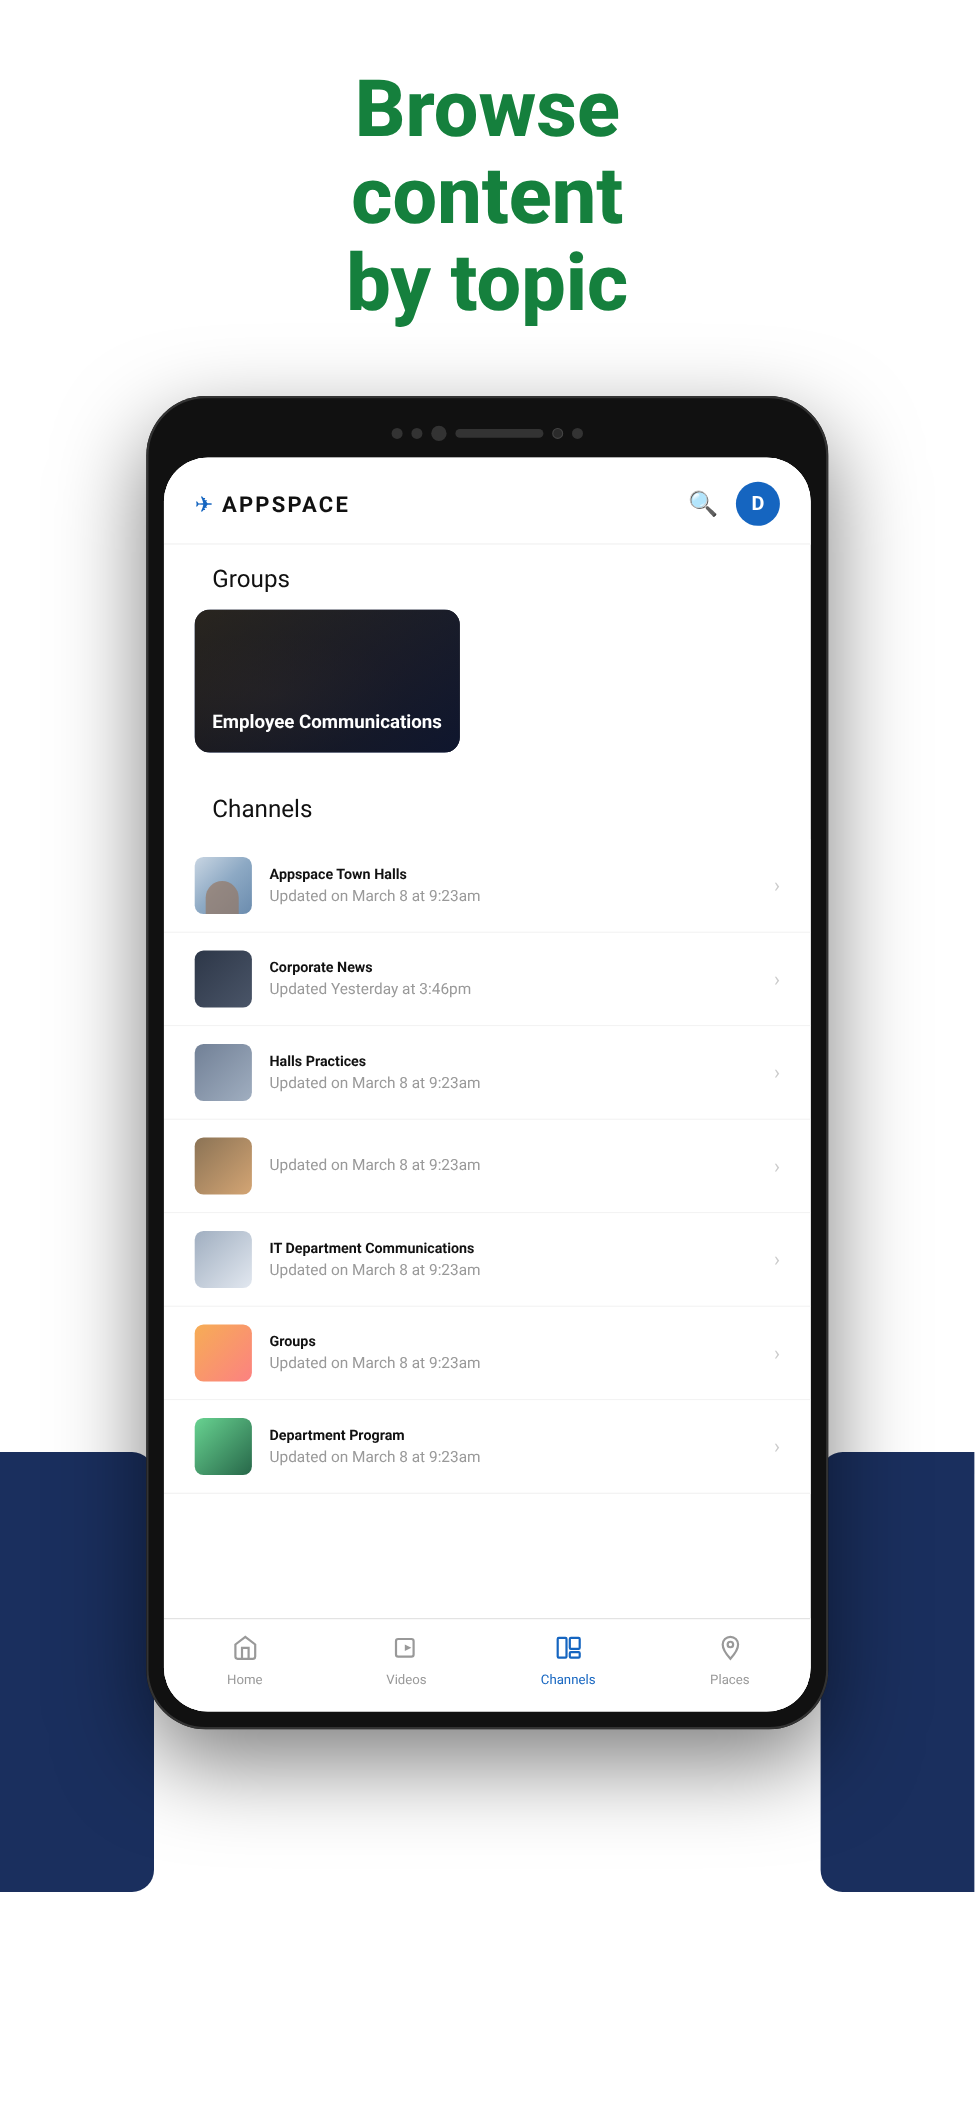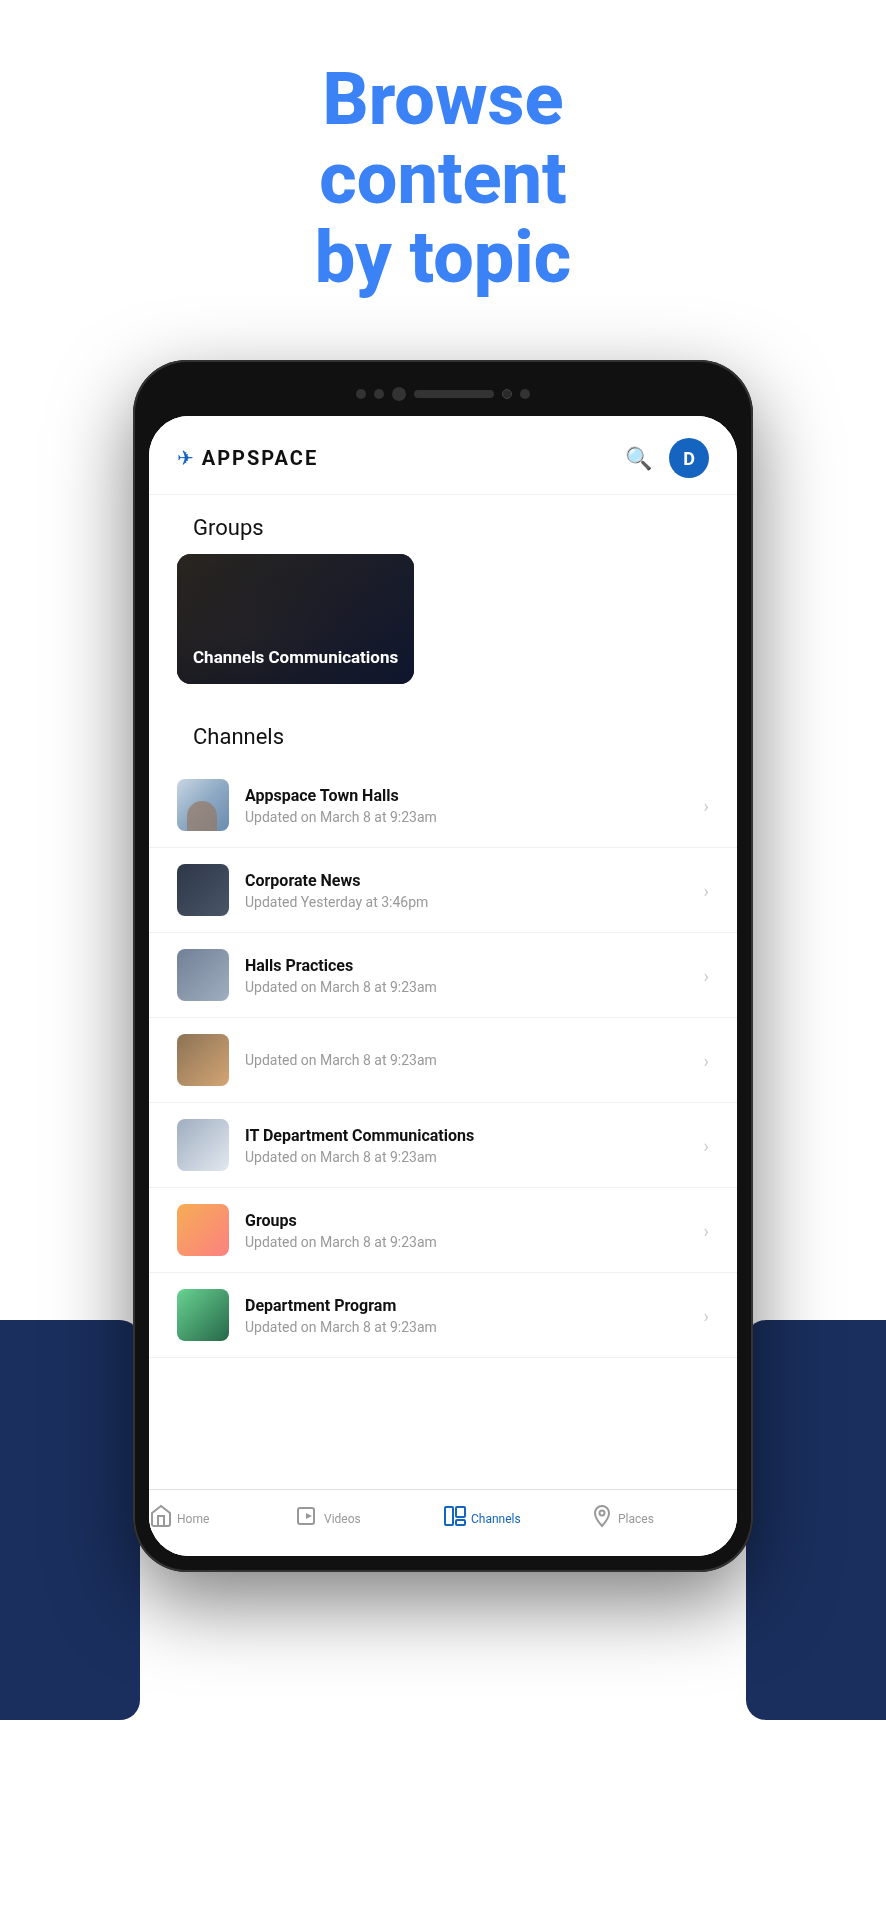--- a/index.html
+++ b/index.html
@@ -13,21 +13,21 @@
     }
 
     
     .hero {
       text-align: center;
       padding: 60px 20px 40px;
     }
     .hero-title {
       font-size: 72px;
       font-weight: 800;
-      color: #3b82f6;
+      color: #15803d;
       line-height: 1.1;
     }
 
     
     .blue-bg-left {
       position: absolute;
       bottom: 200px;
       left: 0;
       width: 140px;
       height: 400px;
@@ -237,21 +237,21 @@
       width: 52px;
       height: 52px;
       border-radius: 8px;
       overflow: hidden;
       flex-shrink: 0;
       margin-right: 16px;
     }
 
     .channel-info { flex: 1; min-width: 0; }
     .channel-name {
-      font-size: 16px;
+      font-size: 13px;
       font-weight: 700;
       color: #111;
       margin-bottom: 4px;
     }
     .channel-updated {
       font-size: 14px;
       color: #999;
     }
     .channel-chevron {
       color: #ccc;
@@ -263,20 +263,21 @@
     .bottom-nav {
       display: flex;
       border-top: 1px solid #e0e0e0;
       background: #fff;
       padding: 8px 0 16px;
       flex-shrink: 0;
     }
     .nav-item {
       flex: 1;
       display: flex;
+      flex-direction: column;
       align-items: center;
       gap: 4px;
       cursor: pointer;
       padding: 6px 0;
     }
     .nav-icon {
       font-size: 24px;
       color: #999;
     }
     .nav-icon.active { color: #1565C0; }
@@ -359,21 +360,21 @@
           </div>
         </div>
 
         <div class="scroll-content">
 
           <div class="section-label">Groups</div>
           <div class="groups-scroll">
             <div class="group-card">
               <div class="group-card-img"></div>
               <div class="group-card-overlay"></div>
-              <span class="group-card-text">Channels Communications</span>
+              <span class="group-card-text">Employee Communications</span>
             </div>
           </div>
 
           <div class="section-label">Channels</div>
 
           <div class="channel-item">
             <div class="channel-thumb thumb-townhalls"></div>
             <div class="channel-info">
               <div class="channel-name">Appspace Town Halls</div>
               <div class="channel-updated">Updated on March 8 at 9:23am</div>

